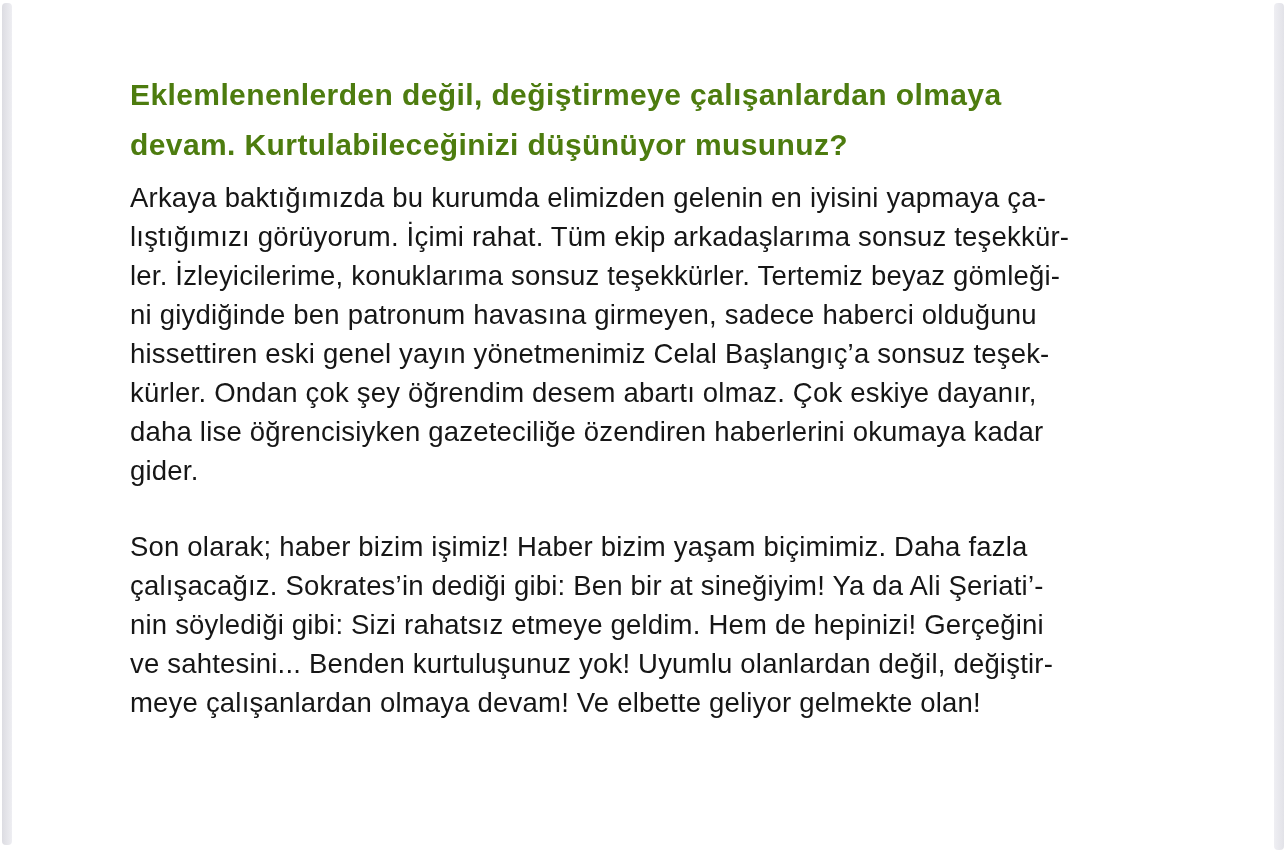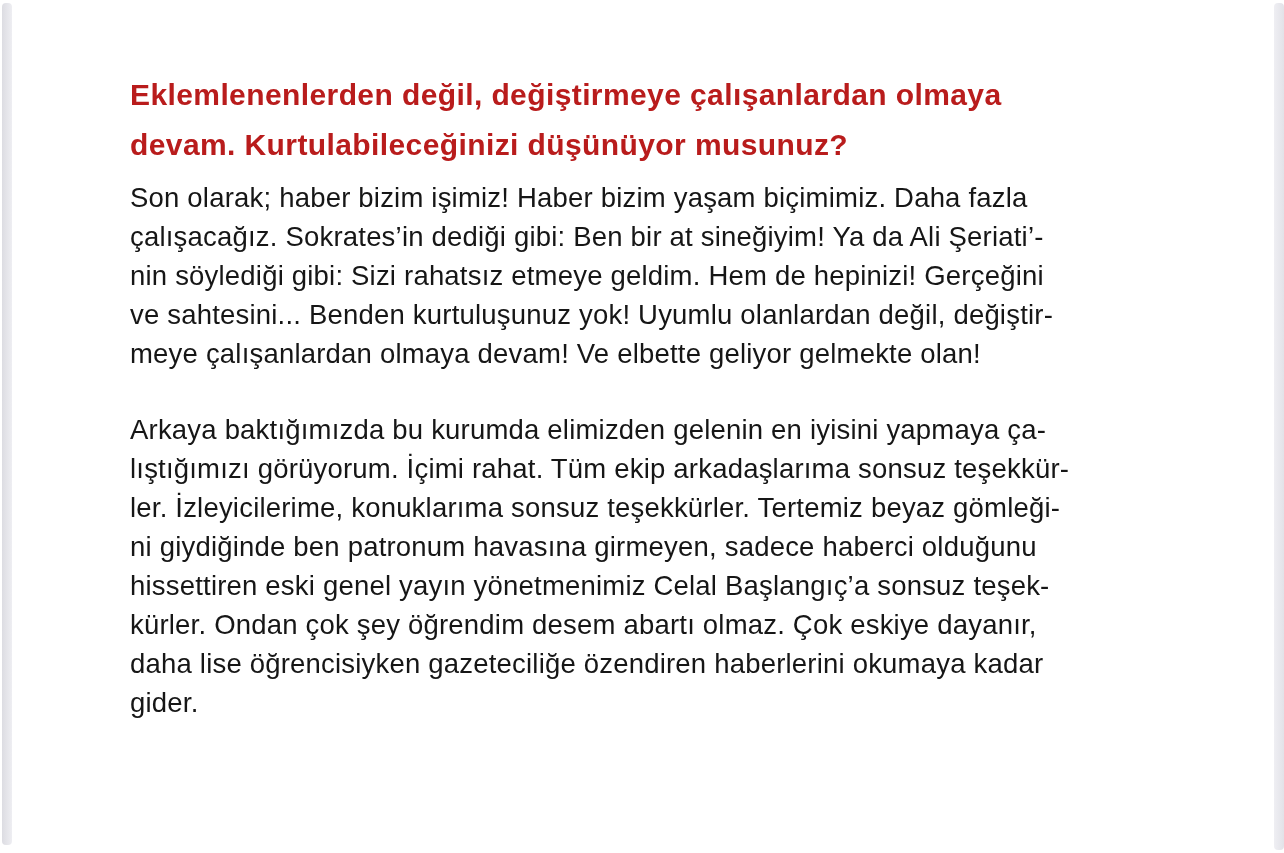--- a/index.html
+++ b/index.html
@@ -42,21 +42,21 @@
     box-sizing: border-box;
     padding: 70px 100px 0 130px;
   }
   .headline {
     margin: 0 0 8px 0;
     font-size: 30px;
     font-weight: 700;
     line-height: 50px;
     letter-spacing: 0.4px;
     white-space: pre;
-    color: #b91c1c;
+    color: #4d7c0f;
   }
   .body-para {
     margin: 0;
     font-size: 27.5px;
     font-weight: 400;
     line-height: 39px;
     letter-spacing: 0.2px;
     white-space: pre;
     color: #161616;
   }
@@ -68,28 +68,28 @@
 <body>
 
 <div class="page">
   <div class="edge-strip-left"></div>
   <div class="edge-strip-right"></div>
 
   <div class="article">
     <h1 class="headline">Eklemlenenlerden değil, değiştirmeye çalışanlardan olmaya
 devam. Kurtulabileceğinizi düşünüyor musunuz?</h1>
 
-    <p class="body-para">Son olarak; haber bizim işimiz! Haber bizim yaşam biçimimiz. Daha fazla
-çalışacağız. Sokrates’in dediği gibi: Ben bir at sineğiyim! Ya da Ali Şeriati’-
-nin söylediği gibi: Sizi rahatsız etmeye geldim. Hem de hepinizi! Gerçeğini
-ve sahtesini... Benden kurtuluşunuz yok! Uyumlu olanlardan değil, değiştir-
-meye çalışanlardan olmaya devam! Ve elbette geliyor gelmekte olan!</p>
-
     <p class="body-para">Arkaya baktığımızda bu kurumda elimizden gelenin en iyisini yapmaya ça-
 lıştığımızı görüyorum. İçimi rahat. Tüm ekip arkadaşlarıma sonsuz teşekkür-
 ler. İzleyicilerime, konuklarıma sonsuz teşekkürler. Tertemiz beyaz gömleği-
 ni giydiğinde ben patronum havasına girmeyen, sadece haberci olduğunu
 hissettiren eski genel yayın yönetmenimiz Celal Başlangıç’a sonsuz teşek-
 kürler. Ondan çok şey öğrendim desem abartı olmaz. Çok eskiye dayanır,
 daha lise öğrencisiyken gazeteciliğe özendiren haberlerini okumaya kadar
 gider.</p>
+
+    <p class="body-para">Son olarak; haber bizim işimiz! Haber bizim yaşam biçimimiz. Daha fazla
+çalışacağız. Sokrates’in dediği gibi: Ben bir at sineğiyim! Ya da Ali Şeriati’-
+nin söylediği gibi: Sizi rahatsız etmeye geldim. Hem de hepinizi! Gerçeğini
+ve sahtesini... Benden kurtuluşunuz yok! Uyumlu olanlardan değil, değiştir-
+meye çalışanlardan olmaya devam! Ve elbette geliyor gelmekte olan!</p>
   </div>
 </div>
 
 </body></html>

